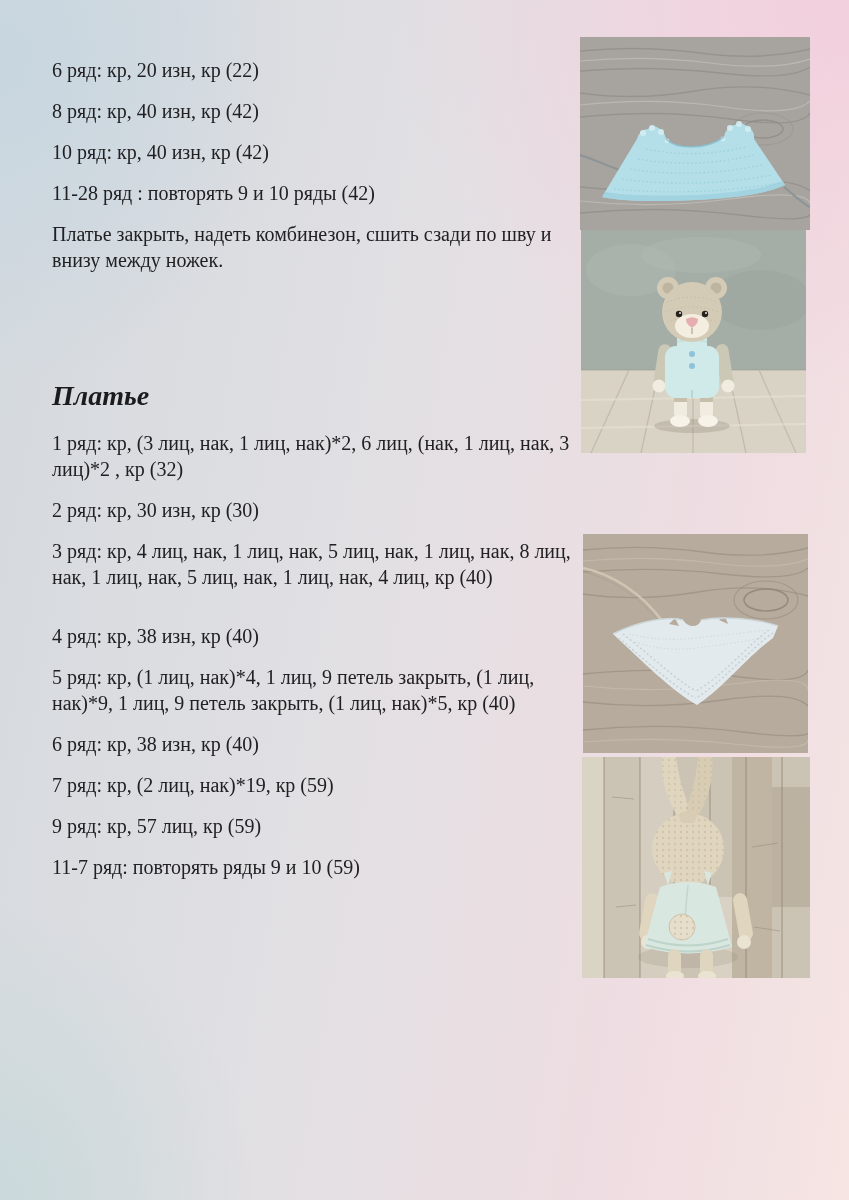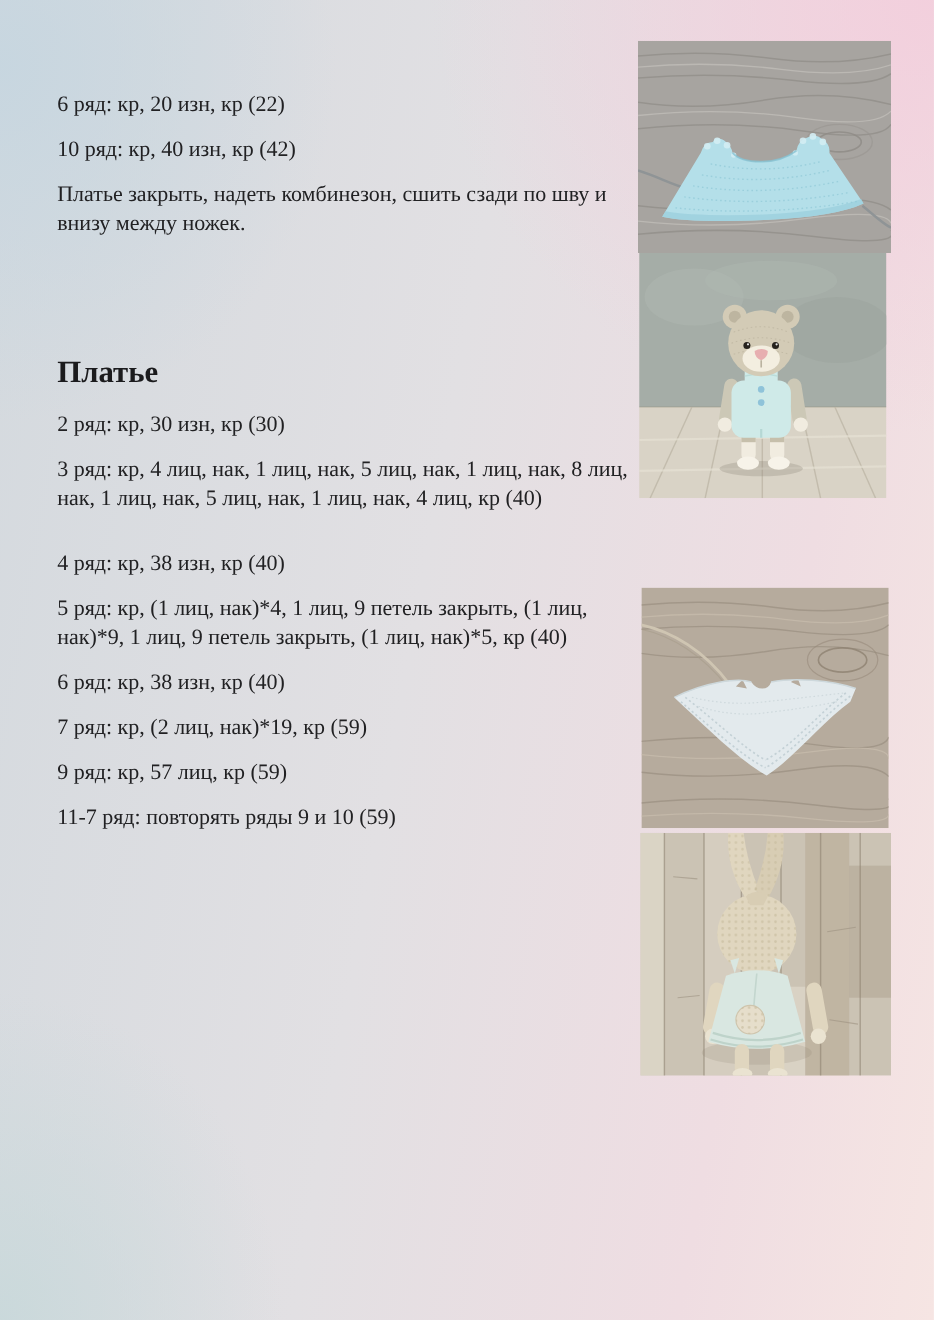--- a/index.html
+++ b/index.html
@@ -9,46 +9,49 @@
   }
   .page{
     position:relative;width:849px;height:1200px;
     background:
       radial-gradient(ellipse 90% 55% at 100% 0%, rgba(243,205,220,0.85), rgba(243,205,220,0) 60%),
       radial-gradient(ellipse 60% 45% at 0% 5%, rgba(198,214,224,0.9), rgba(198,214,224,0) 60%),
       radial-gradient(ellipse 55% 45% at 0% 100%, rgba(199,216,218,0.85), rgba(199,216,218,0) 55%),
       linear-gradient(100deg, #d3d9de 0%, #e2e0e3 45%, #efdde2 78%, #f6e5e3 100%);
   }
   .text-col{
-    position:absolute;left:52px;top:0;width:520px;padding-top:82px;
+    position:absolute;left:52px;top:0;width:520px;padding-top:57px;
     color:#212123;font-size:20px;line-height:26px;
   }
   .text-col p{margin:0 0 15px 0;}
   p.row-gap-extra{margin-bottom:33px;}
   h2.dress-heading{
-    margin:107px 0 18px 0;font-size:28px;line-height:32px;font-weight:700;color:#1b1b1d;
+    margin:107px 0 18px 0;font-size:28px;line-height:32px;font-weight:700;color:#1b1b1d;font-style:italic;
   }
   figure.photo{position:absolute;margin:0;padding:0;overflow:hidden;}
   figure.photo svg{display:block;}
   .photo-1{left:580px;top:37px;width:230px;height:193px;}
   .photo-2{left:581px;top:230px;width:225px;height:223px;}
   .photo-3{left:583px;top:534px;width:225px;height:219px;}
   .photo-4{left:582px;top:757px;width:228px;height:221px;}
 </style>
 </head>
 <body>
 
 <div class="page">
 
   <div class="text-col">
     <p>6 ряд: кр, 20 изн, кр (22)</p>
+    <p>8 ряд: кр, 40 изн, кр (42)</p>
     <p>10 ряд: кр, 40 изн, кр (42)</p>
+    <p>11-28 ряд : повторять 9 и 10 ряды (42)</p>
     <p>Платье закрыть, надеть комбинезон, сшить сзади по шву и внизу между ножек.</p>
 
     <h2 class="dress-heading">Платье</h2>
+    <p>1 ряд: кр, (3 лиц, нак, 1 лиц, нак)*2, 6 лиц, (нак, 1 лиц, нак, 3 лиц)*2 , кр (32)</p>
     <p>2 ряд: кр, 30 изн, кр (30)</p>
     <p class="row-gap-extra">3 ряд: кр, 4 лиц, нак, 1 лиц, нак, 5 лиц, нак, 1 лиц, нак, 8 лиц, нак, 1 лиц, нак, 5 лиц, нак, 1 лиц, нак, 4 лиц, кр (40)</p>
     <p>4 ряд: кр, 38 изн, кр (40)</p>
     <p>5 ряд: кр, (1 лиц, нак)*4, 1 лиц, 9 петель закрыть, (1 лиц, нак)*9, 1 лиц, 9 петель закрыть, (1 лиц, нак)*5, кр (40)</p>
     <p>6 ряд: кр, 38 изн, кр (40)</p>
     <p>7 ряд: кр, (2 лиц, нак)*19, кр (59)</p>
     <p>9 ряд: кр, 57 лиц, кр (59)</p>
     <p>11-7 ряд: повторять ряды 9 и 10 (59)</p>
   </div>
 

